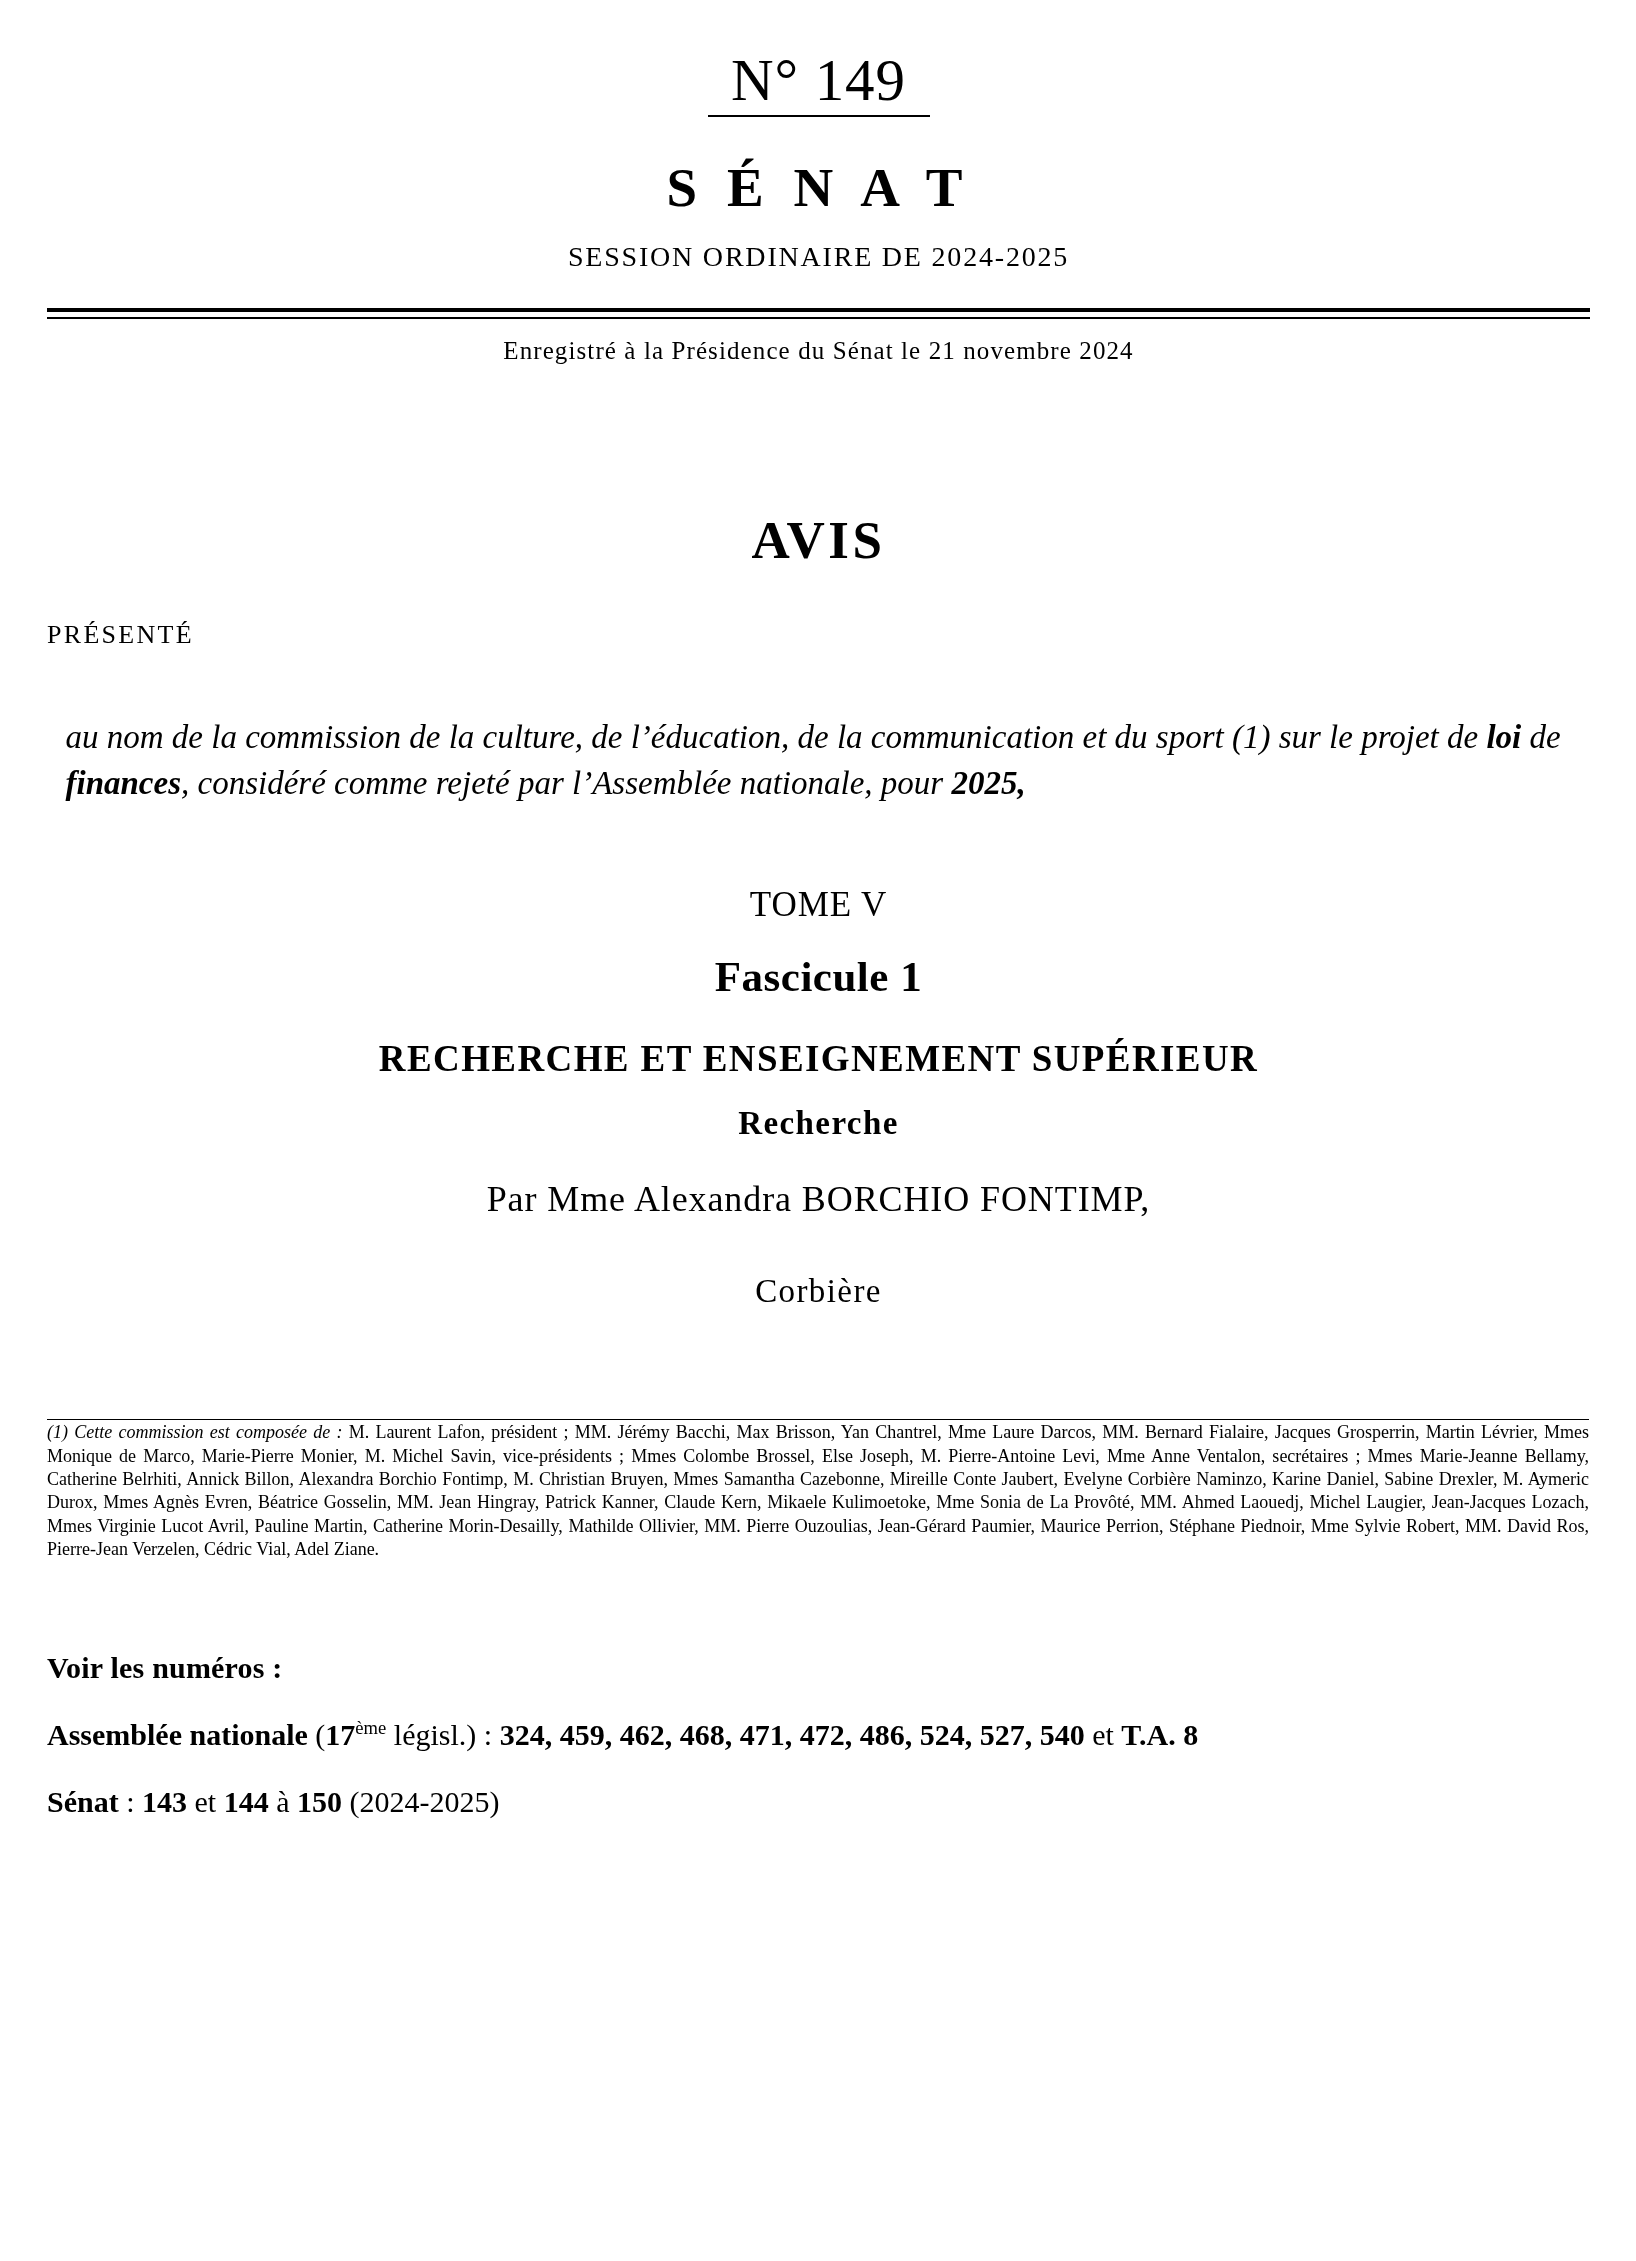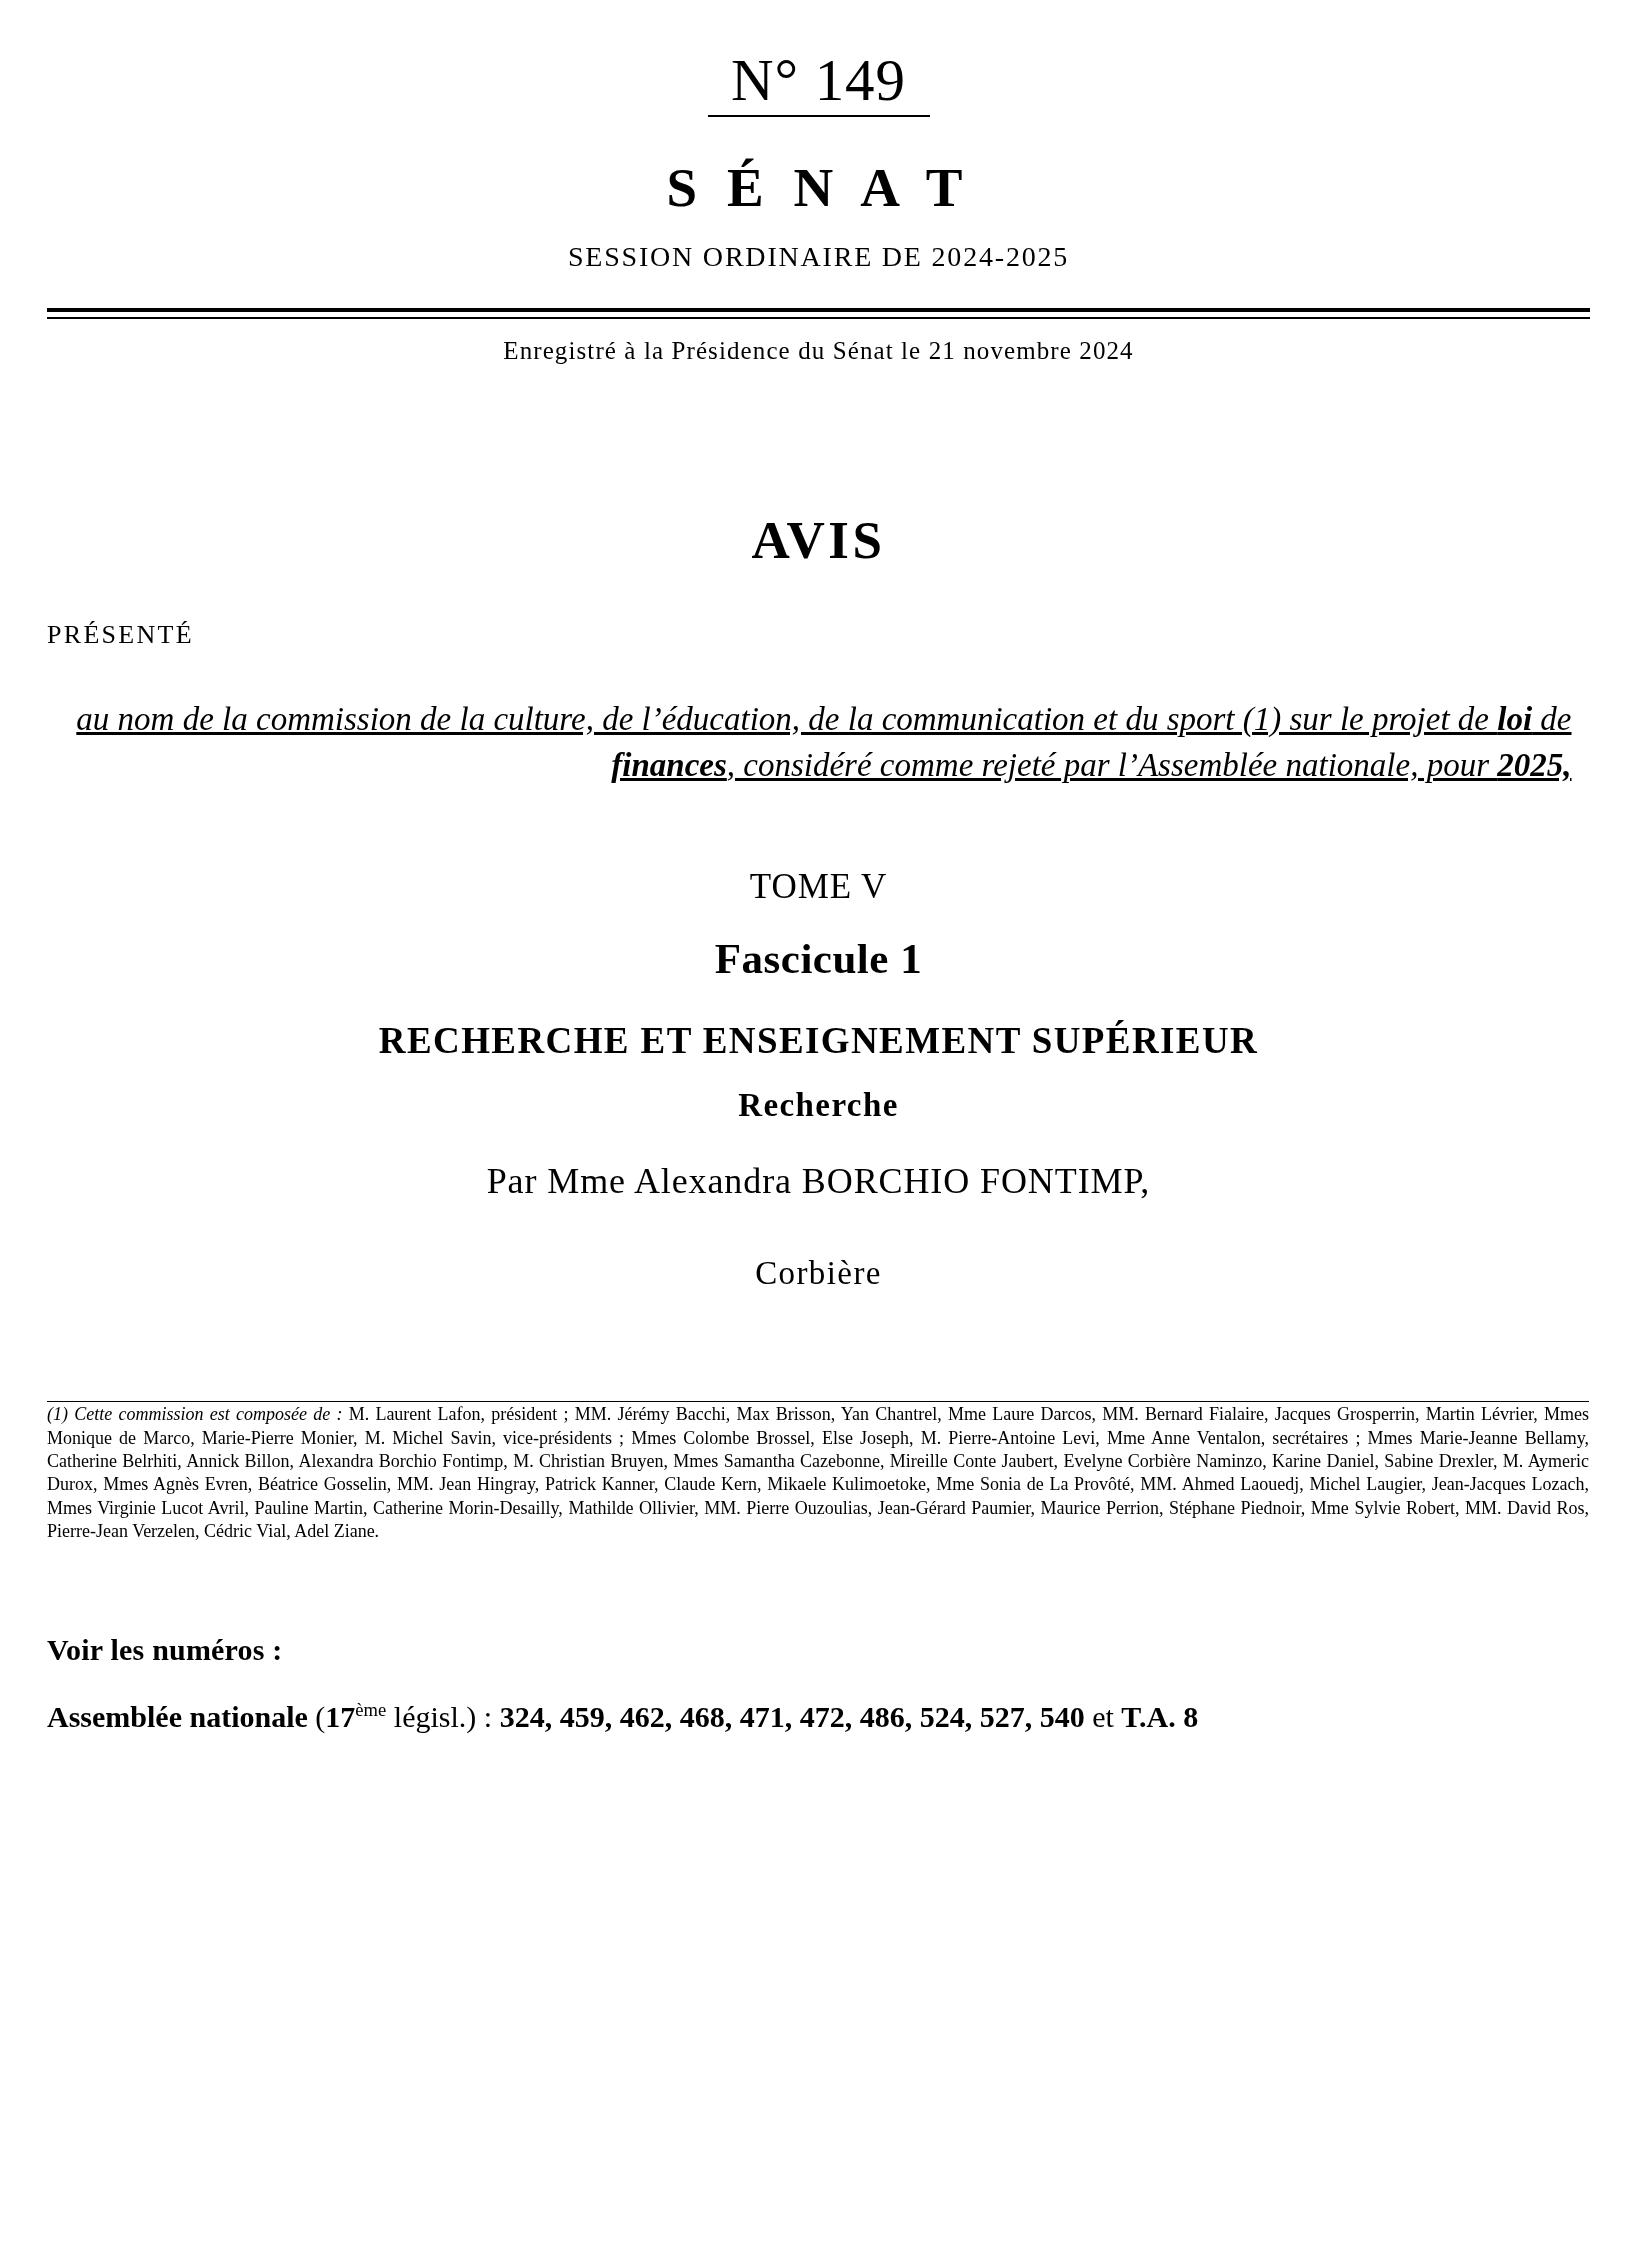--- a/index.html
+++ b/index.html
@@ -70,27 +70,26 @@
     letter-spacing: 3.6px;
     margin-top: 145px;
   }
   .presente {
     text-align: left;
     font-size: 26px;
     letter-spacing: 2.3px;
     margin-top: 50px;
   }
   .commission-statement {
-    text-align: right;
+    text-align: left;
     font-size: 33px;
     font-style: italic;
     line-height: 1.42;
-    margin: 46px auto 0 auto;
+    margin: 64px auto 0 auto;
     width: 1506px;
-    text-decoration: underline;
   }
   .commission-statement b {
     font-weight: bold;
     font-style: italic;
   }
   .tome {
     text-align: center;
     font-size: 35px;
     margin-top: 78px;
     letter-spacing: 0.9px;
@@ -196,16 +195,19 @@
     <span class="fn-lead">(1) Cette commission est composée de : </span><span>M. Laurent Lafon, président ; MM. Jérémy Bacchi, Max Brisson, Yan Chantrel, Mme Laure Darcos, MM. Bernard Fialaire, Jacques Grosperrin, Martin Lévrier, Mmes Monique de Marco, Marie-Pierre Monier, M. Michel Savin, vice-présidents ; Mmes Colombe Brossel, Else Joseph, M. Pierre-Antoine Levi, Mme Anne Ventalon, secrétaires ; Mmes Marie-Jeanne Bellamy, Catherine Belrhiti, Annick Billon, Alexandra Borchio Fontimp, M. Christian Bruyen, Mmes Samantha Cazebonne, Mireille Conte Jaubert, Evelyne Corbière Naminzo, Karine Daniel, Sabine Drexler, M. Aymeric Durox, Mmes Agnès Evren, Béatrice Gosselin, MM. Jean Hingray, Patrick Kanner, Claude Kern, Mikaele Kulimoetoke, Mme Sonia de La Provôté, MM. Ahmed Laouedj, Michel Laugier, Jean-Jacques Lozach, Mmes Virginie Lucot Avril, Pauline Martin, Catherine Morin-Desailly, Mathilde Ollivier, MM. Pierre Ouzoulias, Jean-Gérard Paumier, Maurice Perrion, Stéphane Piednoir, Mme Sylvie Robert, MM. David Ros, Pierre-Jean Verzelen, Cédric Vial, Adel Ziane.</span>
   </div>
 
   <div class="voir-block">
     <div class="voir-title">Voir les numéros :</div>
 
     <div class="voir-line">
       <b>Assemblée nationale</b><span> (</span><b>17</b><sup>ème</sup><span> législ.) : </span><b>324, 459, 462, 468, 471, 472, 486, 524, 527, 540</b><span> et </span><b>T.A. 8</b>
     </div>
 
+    <div class="voir-line">
+      <b>Sénat</b><span> : </span><b>143</b><span> et </span><b>144</b><span> à </span><b>150</b><span> (2024-2025)</span>
+    </div>
   </div>
 
 </div>
 
 
 </body></html>

